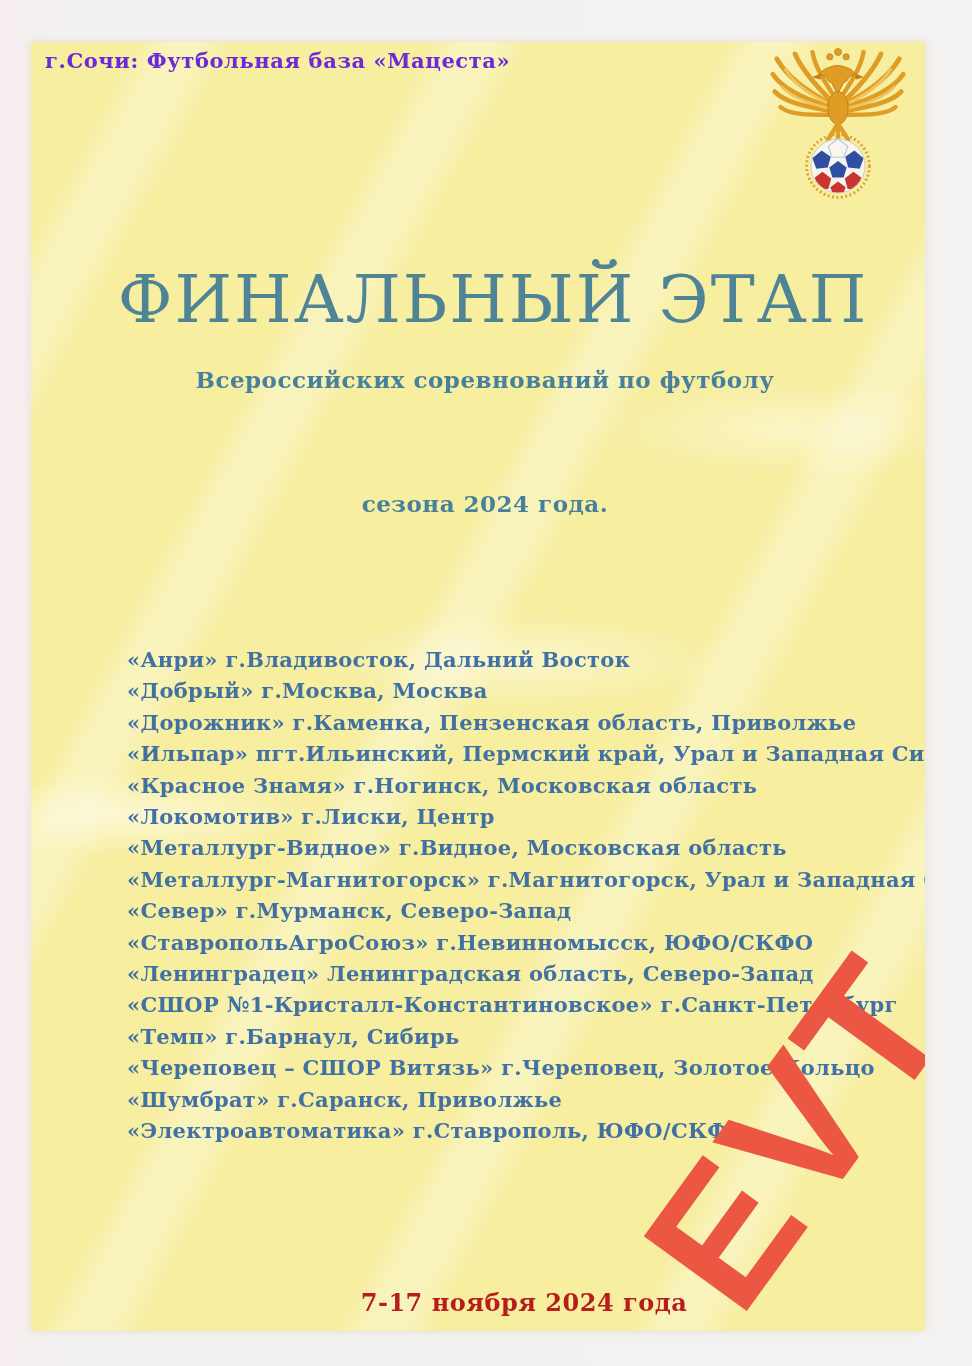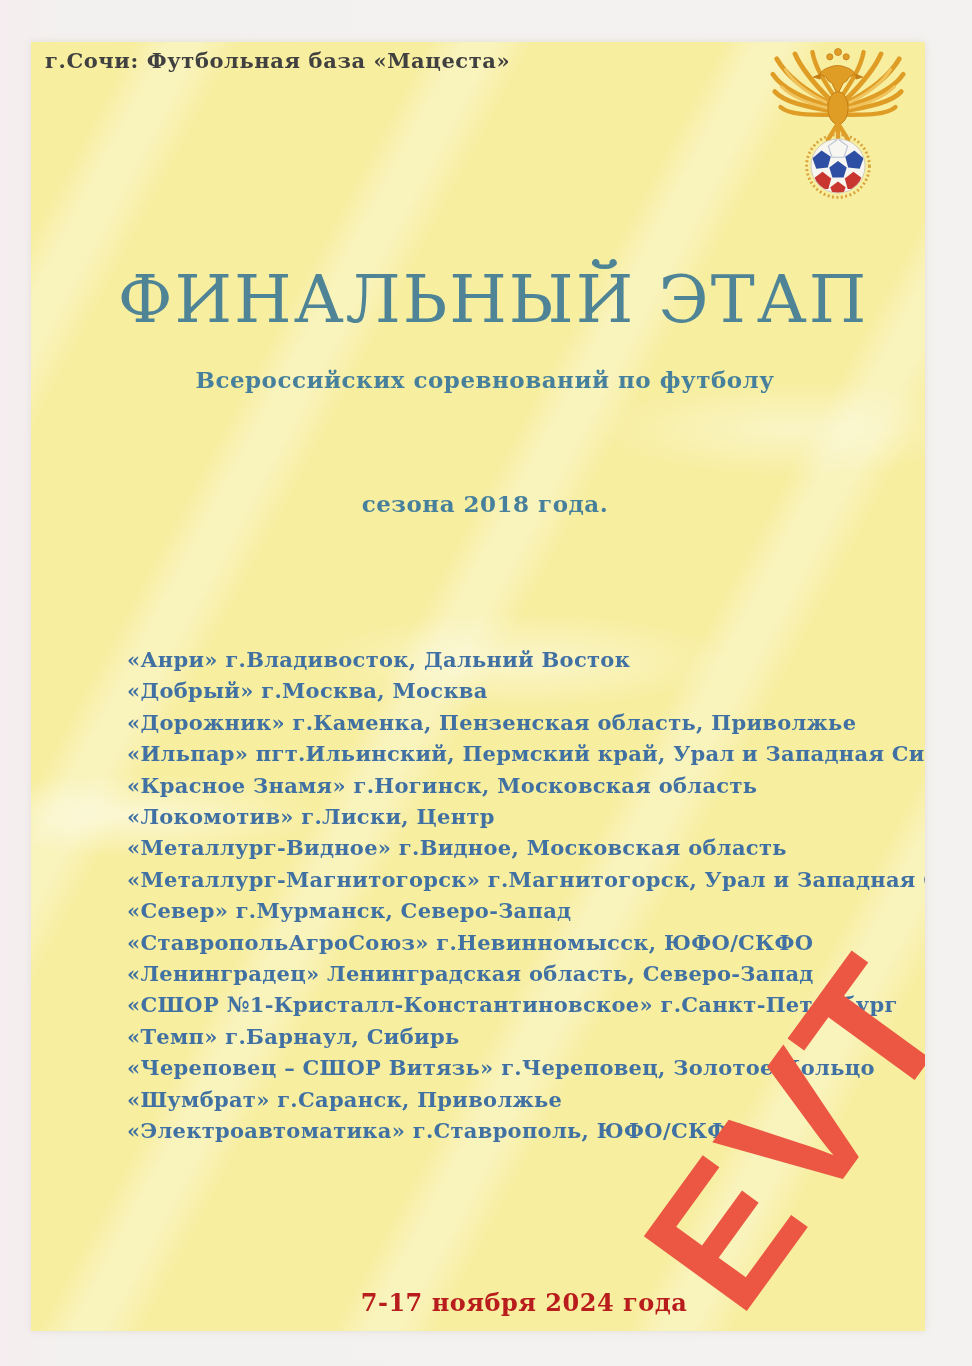--- a/index.html
+++ b/index.html
@@ -42,21 +42,21 @@
         rgba(255,255,255,0) 260px);
     pointer-events: none;
   }
   .header-loc {
     position: absolute;
     left: 14px;
     top: 6px;
     font-size: 21px;
     font-weight: bold;
     letter-spacing: 0.6px;
-    color: #404040;
+    color: #6d28d9;
     z-index: 2;
   }
   .emblem {
     position: absolute;
     left: 737px;
     top: 3px;
     width: 140px;
     height: 155px;
     z-index: 2;
   }
@@ -203,21 +203,21 @@
         <polygon points="-16,6 -7,13 -10,24 -21,24 -24,12" fill="#c8362f"></polygon>
         <polygon points="16,6 24,12 21,24 10,24 7,13" fill="#c8362f"></polygon>
         <polygon points="0,16 8,22 5,30 -5,30 -8,22" fill="#c8362f"></polygon>
       </g>
     </g>
   </svg>
 
   <div class="page-title">ФИНАЛЬНЫЙ ЭТАП</div>
 
   <div class="subtitle s1">Всероссийских соревнований по футболу</div>
-  <div class="subtitle s3">сезона 2018 года.</div>
+  <div class="subtitle s3">сезона 2024 года.</div>
 
 
   <ul class="team-list">
     <li>«Анри» г.Владивосток, Дальний Восток</li>
     <li>«Добрый» г.Москва, Москва</li>
     <li>«Дорожник» г.Каменка, Пензенская область, Приволжье</li>
     <li>«Ильпар» пгт.Ильинский, Пермский край, Урал и Западная Сибирь</li>
     <li>«Красное Знамя» г.Ногинск, Московская область</li>
     <li>«Локомотив» г.Лиски, Центр</li>
     <li>«Металлург-Видное» г.Видное, Московская область</li>

